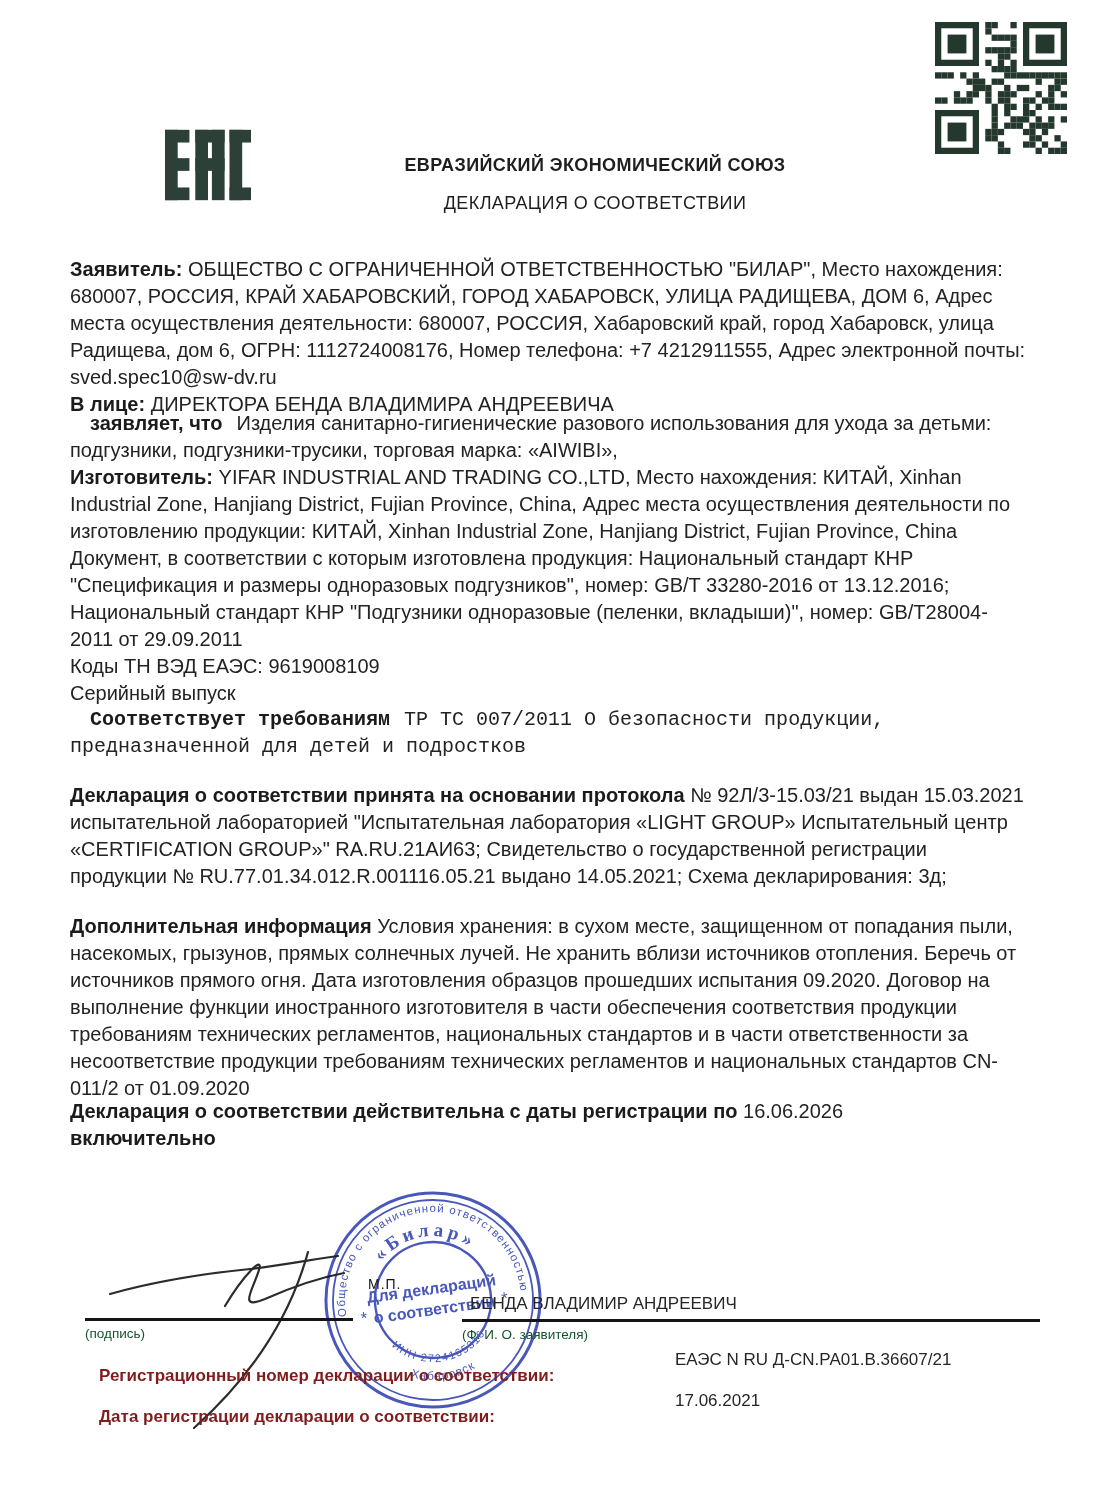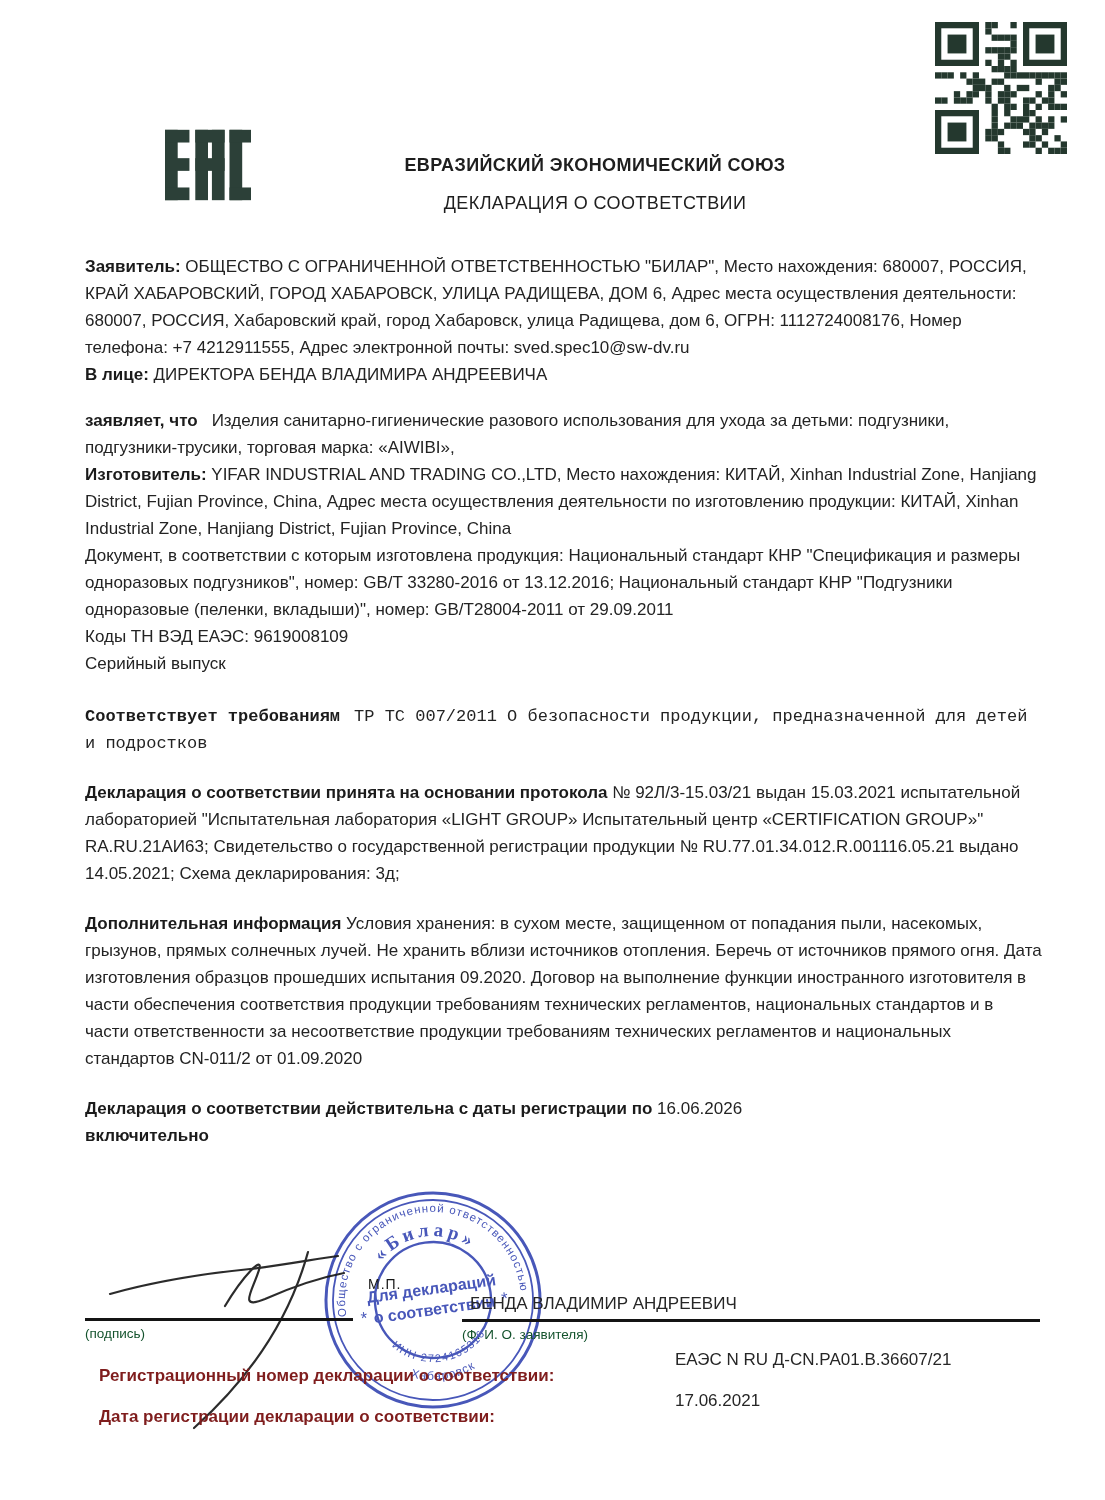--- a/index.html
+++ b/index.html
@@ -12,26 +12,26 @@
     color:#222;
     overflow:hidden;
     padding-left:48px;
   }
   .qr{position:absolute;left:935px;top:22px;width:132px;height:132px;}
   .eac-logo{position:absolute;left:165px;top:128px;width:86px;height:74px;}
   .titles{position:absolute;left:85px;width:1020px;top:0;text-align:center;}
   .title1{position:absolute;left:0;right:0;top:155px;font-weight:bold;font-size:18px;letter-spacing:.4px;color:#1e1e1e;}
   .title2{position:absolute;left:0;right:0;top:193px;font-weight:normal;font-size:18px;letter-spacing:.4px;color:#1e1e1e;}
   .para{
-    position:absolute;left:85px;width:957px;
-    font-size:17px;line-height:27px;color:#232323;
+    position:absolute;left:70px;width:957px;
+    font-size:20px;line-height:27px;color:#232323;
     text-align:left;
   }
   .para b{color:#1b1b1b;}
-  .gap-lg{margin-right:14px;}
+  .gap-lg{margin-right:14px;margin-left:20px;}
   .blk{display:block;}
   .p-applicant{top:236px;}
   .p-declares{top:390px;}
   .p-compliance{top:686px;font-family:Liberation Mono, monospace;}
   .p-basis{top:762px;}
   .p-additional{top:893px;}
   .p-validity{top:1078px;}
   .stamp{position:absolute;left:305px;top:1172px;width:256px;height:256px;opacity:.88;}
   .signature-svg{position:absolute;left:80px;top:1230px;width:480px;height:210px;}
   .mp-label{position:absolute;left:368px;top:1276px;font-size:14px;letter-spacing:1px;color:#161616;}

